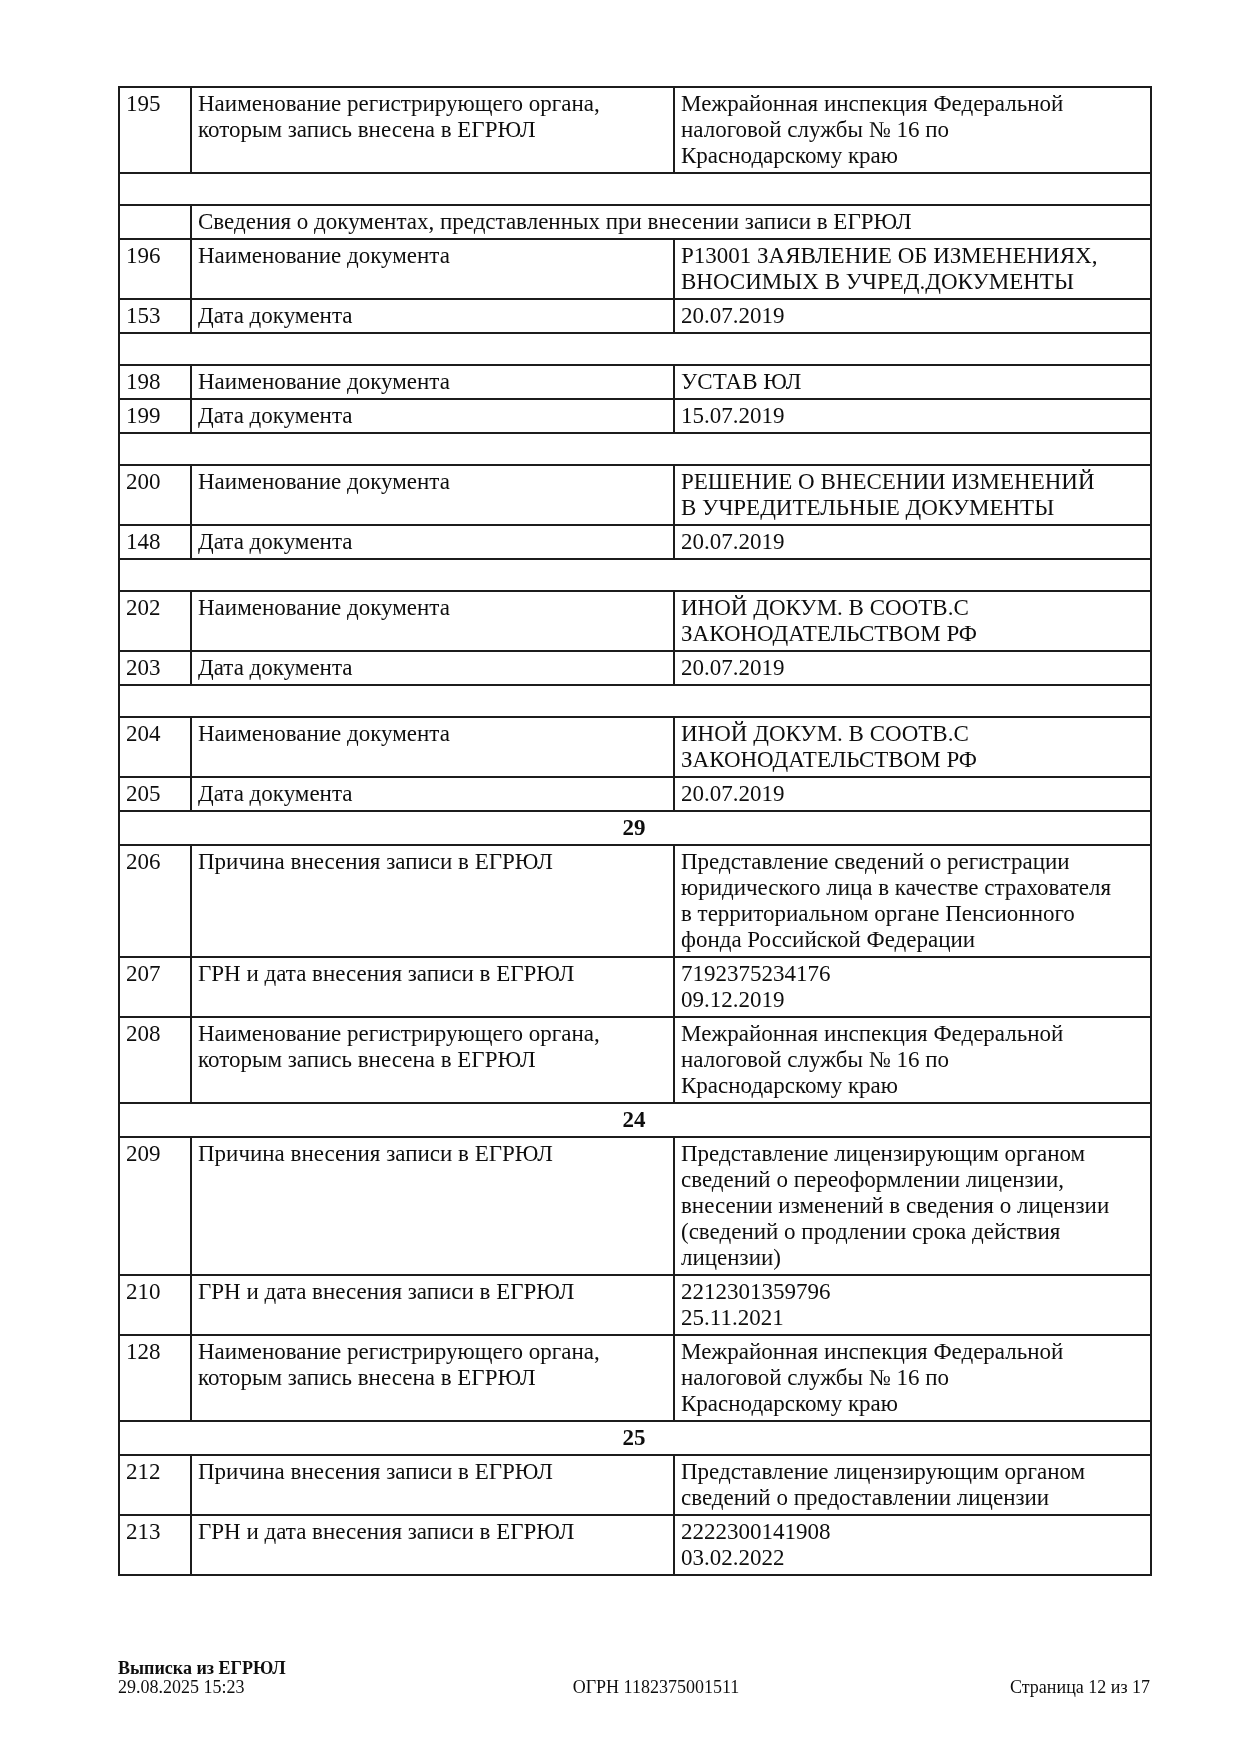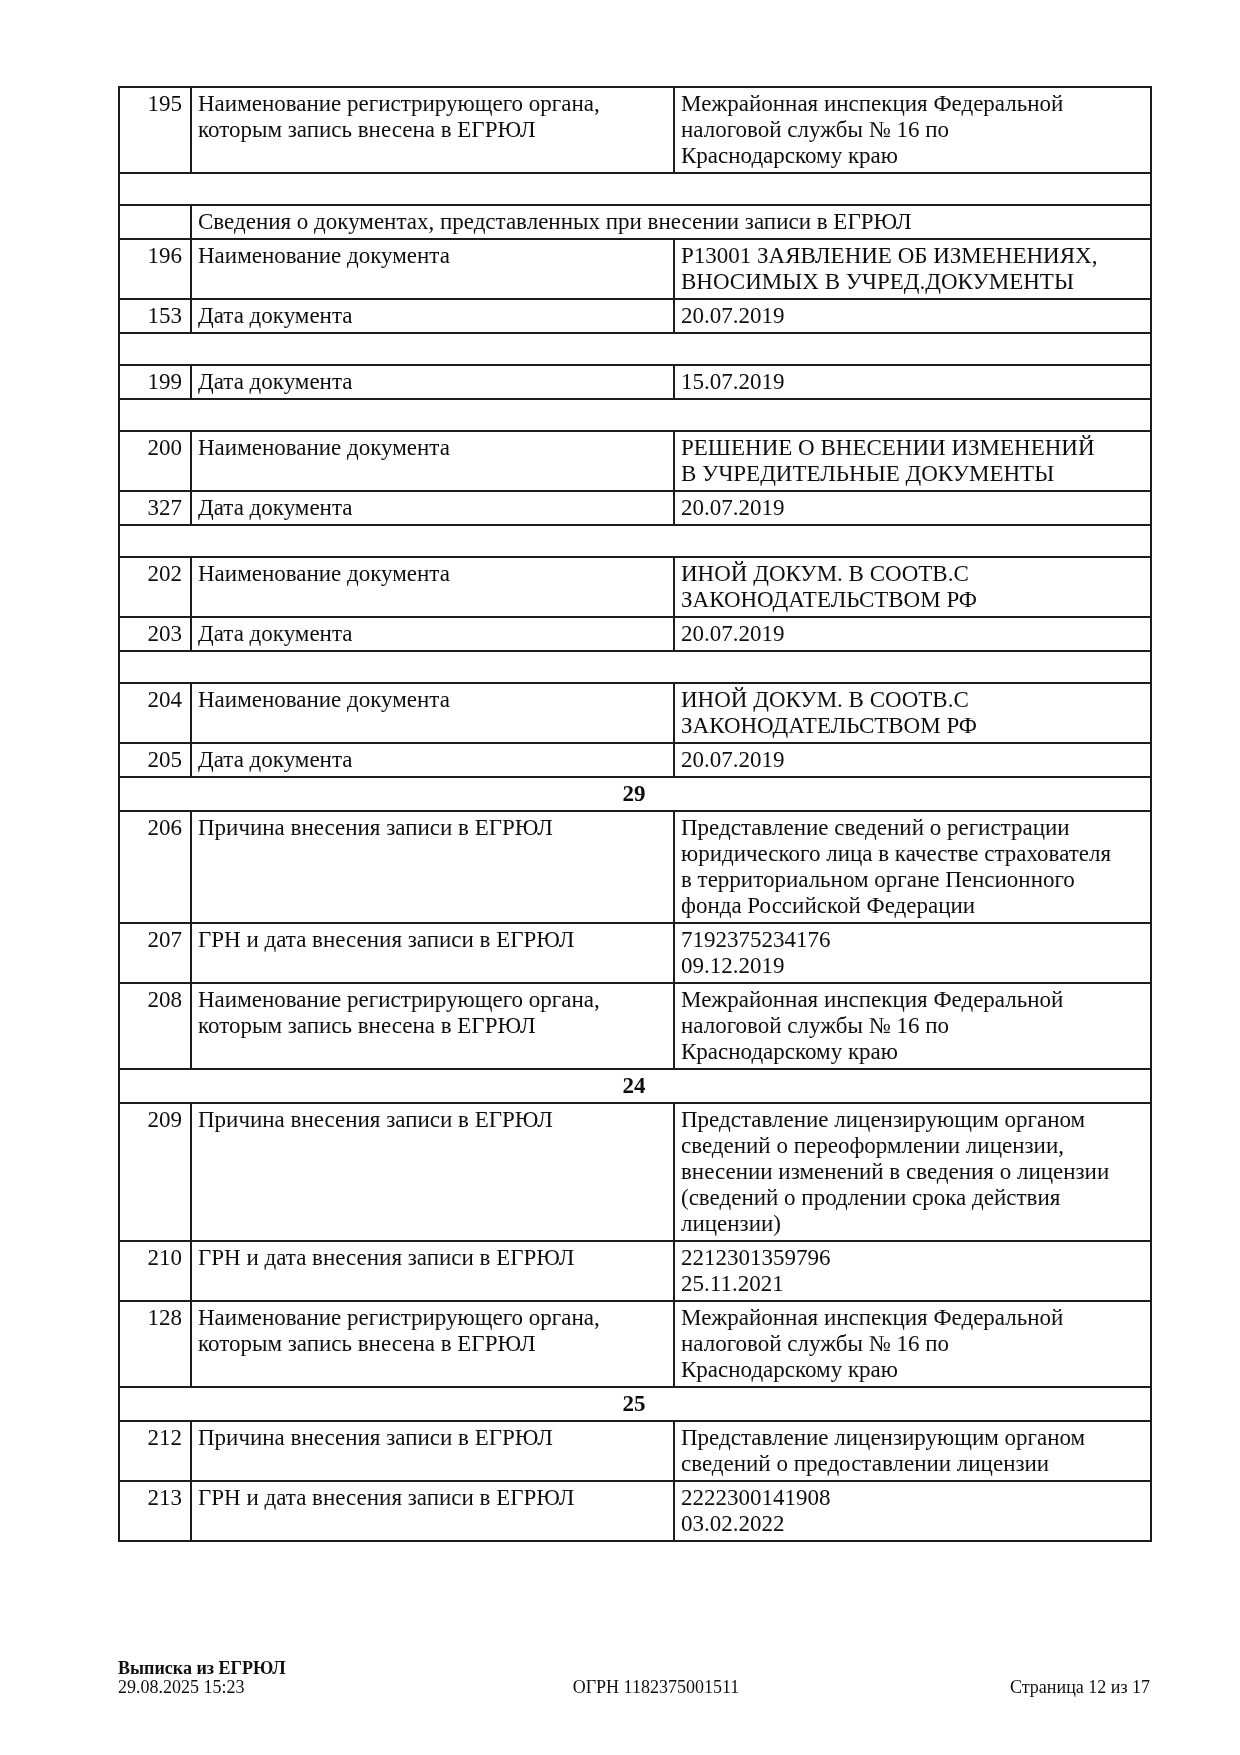--- a/index.html
+++ b/index.html
@@ -31,21 +31,21 @@
   table.egrul td {
     border: 2px solid #1c1c1c;
     vertical-align: top;
     font-size: 23px;
     line-height: 26px;
     padding: 3px 8px 3px 6px;
     white-space: pre-line;
     overflow: hidden;
   }
   td.row-number {
-    text-align: right;
+    text-align: left;
     padding-left: 2px;
     padding-right: 2px;
   }
   td.spacer-cell {
     height: 24px;
     border-top: 2px solid #1c1c1c;
     border-bottom: 3px solid #1c1c1c;
     padding: 0;
   }
   td.section-number {
@@ -117,35 +117,40 @@
         </tr>
         <tr>
           <td class="row-number">153</td>
           <td class="field-label">Дата документа</td>
           <td class="field-value">20.07.2019</td>
         </tr>
         <tr>
           <td class="spacer-cell" colspan="3"></td>
         </tr>
         <tr>
+          <td class="row-number">198</td>
+          <td class="field-label">Наименование документа</td>
+          <td class="field-value">УСТАВ ЮЛ</td>
+        </tr>
+        <tr>
           <td class="row-number">199</td>
           <td class="field-label">Дата документа</td>
           <td class="field-value">15.07.2019</td>
         </tr>
         <tr>
           <td class="spacer-cell" colspan="3"></td>
         </tr>
         <tr>
           <td class="row-number">200</td>
           <td class="field-label">Наименование документа</td>
           <td class="field-value">РЕШЕНИЕ О ВНЕСЕНИИ ИЗМЕНЕНИЙ
 В УЧРЕДИТЕЛЬНЫЕ ДОКУМЕНТЫ</td>
         </tr>
         <tr>
-          <td class="row-number">327</td>
+          <td class="row-number">148</td>
           <td class="field-label">Дата документа</td>
           <td class="field-value">20.07.2019</td>
         </tr>
         <tr>
           <td class="spacer-cell" colspan="3"></td>
         </tr>
         <tr>
           <td class="row-number">202</td>
           <td class="field-label">Наименование документа</td>
           <td class="field-value">ИНОЙ ДОКУМ. В СООТВ.С

